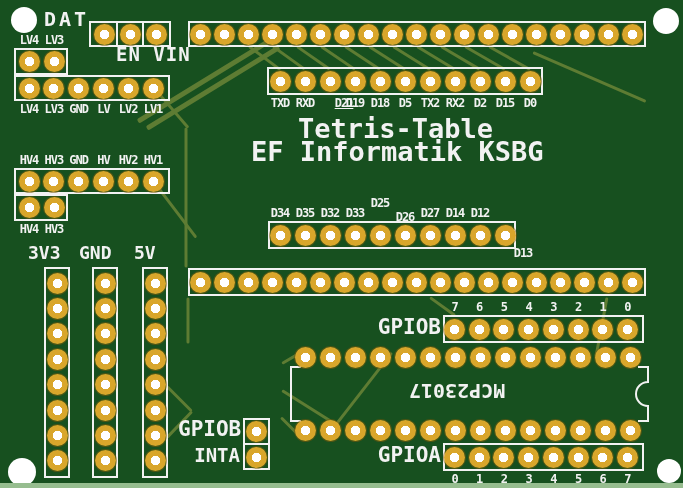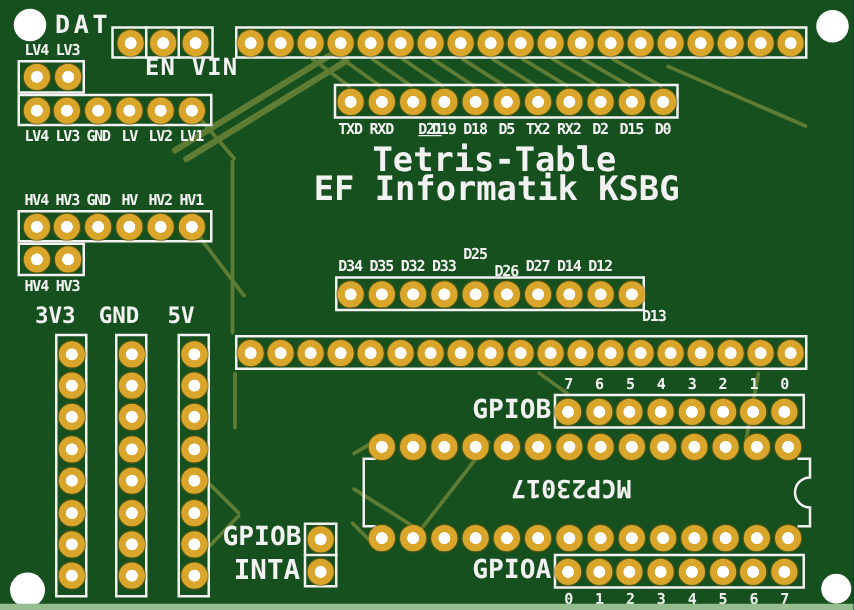--- a/index.html
+++ b/index.html
@@ -45,21 +45,21 @@
   .t-title1{left:298px;top:115px;font-size:27px;}
   .t-title2{left:251px;top:138px;font-size:27px;}
   .l-dat{left:44px;top:9px;font-size:20px;letter-spacing:3px;}
   .l-envin{left:116px;top:45px;font-size:19px;letter-spacing:1px;}
   .l-3v3{left:28px;top:244px;font-size:18px;}
   .l-gnd{left:79px;top:244px;font-size:18px;}
   .l-5v{left:134px;top:244px;font-size:18px;}
   .l-gpiob{left:360px;top:317px;width:81px;text-align:right;font-size:21px;}
   .l-gpioa{left:360px;top:445px;width:81px;text-align:right;font-size:21px;}
   .l-intb{left:178px;top:419px;width:62px;text-align:right;font-size:21px;}
-  .l-inta{left:178px;top:446px;width:62px;text-align:right;font-size:22px;}
+  .l-inta{left:178px;top:446px;width:62px;text-align:right;font-size:19px;}
   .l-mcp{left:397px;top:381px;width:120px;text-align:center;font-size:20px;transform:rotate(180deg);}
 </style>
 </head>
 <body>
 
 <div class="board" style="--mask: #17501F; --trace: #5E7C33; --gold: #D9A62B; --silk: #F2F2F2; --edge: #96BD8F;">
   <div id="traces">
       <div class="trace" style="left: 249px; top: 44.5px; width: 38.6005px; height: 3px; transform: rotate(0.63832rad);"></div>
       <div class="trace" style="left: 273px; top: 44.5px; width: 39.4081px; height: 3px; transform: rotate(0.623199rad);"></div>
       <div class="trace" style="left: 297px; top: 44.5px; width: 40.2244px; height: 3px; transform: rotate(0.608689rad);"></div>

